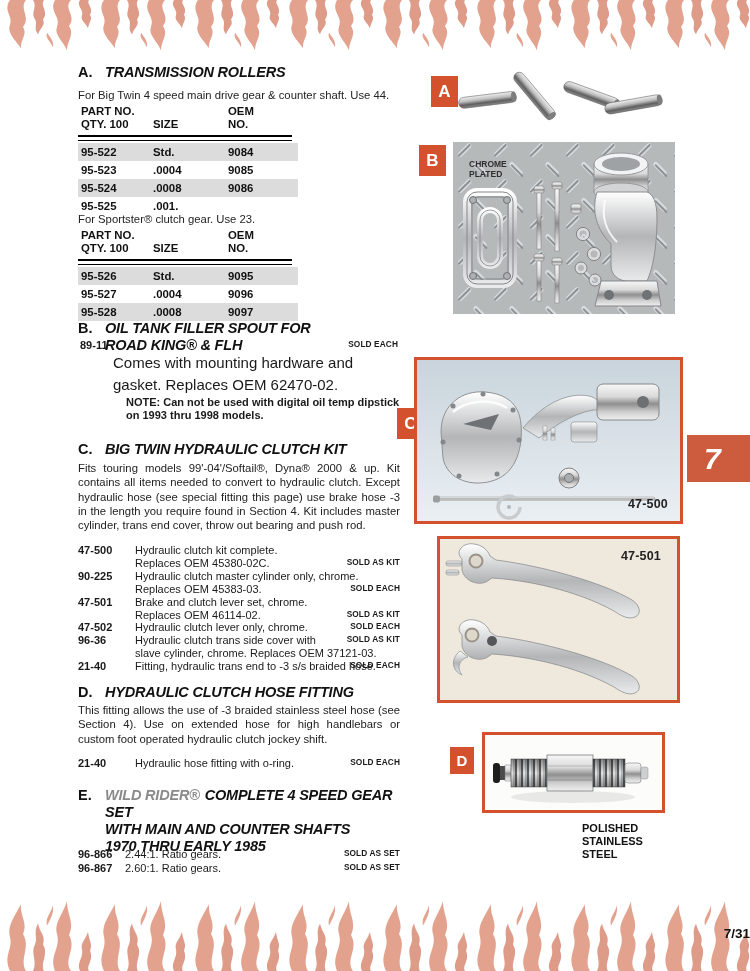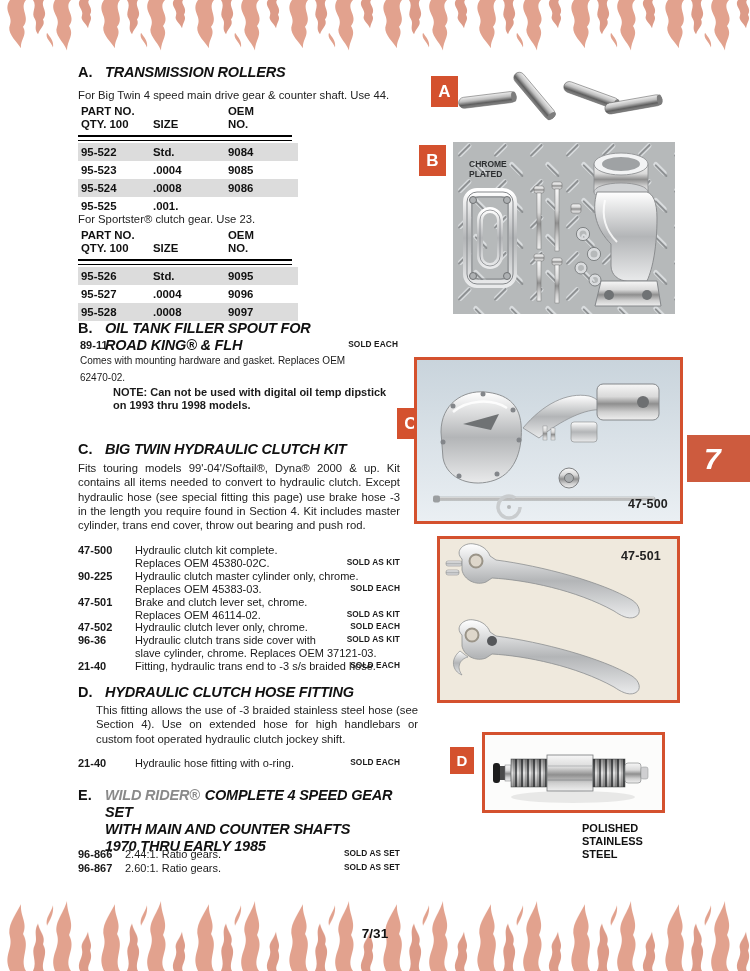--- a/index.html
+++ b/index.html
@@ -27,34 +27,34 @@
   .thead div:first-child span{padding-left:3px;}
   .shade{background:#dcdcdc;}
 
   
   .item-row{position:relative;display:flex;font-size:11px;line-height:12.9px;white-space:nowrap;}
   .item-row .part{width:57px;flex:none;font-weight:bold;}
   .item-row .part.narrow{width:33px;}
   .item-row .part.mid{width:47px;}
   .item-row .txt{flex:1;}
   .item-row .sold{position:absolute;right:0;bottom:1px;font-weight:bold;font-size:8.3px;letter-spacing:0.1px;}
-  .wrapblock{width:288px;font-size:10px;line-height:17px;}
-  .noteblock{margin-left:33px;width:288px;font-size:11px;line-height:12.9px;font-weight:bold;}
+  .wrapblock{margin-left:33px;width:288px;font-size:15px;line-height:22px;}
+  .noteblock{margin-left:46px;width:288px;font-size:11px;line-height:12.9px;font-weight:bold;}
 
   
   .badge{position:absolute;width:27px;height:31px;background:#d4512e;color:#fff;font-weight:bold;
          font-size:17px;display:flex;align-items:center;justify-content:center;}
   .badge.small{width:24px;height:27px;font-size:15px;}
   .side-tab{position:absolute;left:687px;top:435px;width:63px;height:47px;background:#cd5b3e;color:#fff;
             font-weight:bold;font-style:italic;font-size:30px;line-height:47px;padding-left:17px;box-sizing:border-box;}
   .frame{position:absolute;border:3px solid #d4512e;box-sizing:border-box;}
   .photo-label{position:absolute;font-weight:bold;font-size:12.5px;color:#222;letter-spacing:0.2px;}
   .overlay-label{position:absolute;font-weight:bold;font-size:8.5px;line-height:9.5px;color:#2e3032;}
   .caption{position:absolute;font-weight:bold;font-size:11px;line-height:13px;color:#111;}
-  .footer-page{position:absolute;left:0;top:926px;width:750px;text-align:center;font-weight:bold;
+  .footer-page{position:absolute;left:0;top:926px;width:750px;text-align:right;font-weight:bold;
                font-size:13.5px;color:#111;z-index:5;}
   .flames{position:absolute;left:0;}
 </style>
 </head>
 <body>
 
 <svg width="0" height="0" style="position:absolute" aria-hidden="true">
   <defs>
     <linearGradient id="gSilverV" x1="0" y1="0" x2="0" y2="1">
       <stop offset="0" stop-color="#f7f7f7"></stop>
@@ -275,21 +275,21 @@
         <span class="part"></span>
         <span class="txt"></span>
         <span class="sold">SOLD EACH</span>
       </div>
   </div>
 
   <div class="abs sec-head" style="left:78px;top:684px;width:322px">
     <span class="ltr">D.</span>
     <span class="ttl">HYDRAULIC CLUTCH HOSE FITTING</span>
   </div>
-  <div class="abs body-text just" style="left:96px;top:703px;width:322px">This fitting allows the use of -3 braided stainless steel hose (see Section 4).  Use on extended hose for high handlebars or custom foot operated hydraulic clutch jockey shift.</div>
+  <div class="abs body-text just" style="left:78px;top:703px;width:322px">This fitting allows the use of -3 braided stainless steel hose (see Section 4).  Use on extended hose for high handlebars or custom foot operated hydraulic clutch jockey shift.</div>
   <div class="abs" style="left:78px;top:757px;width:322px">
     <div class="item-row">
         <span class="part">21-40</span>
         <span class="txt">Hydraulic hose fitting with o-ring.</span>
         <span class="sold">SOLD EACH</span>
       </div>
   </div>
 
   <div class="abs sec-head" style="left:78px;top:787px;width:330px">
     <span class="ltr">E.</span>

